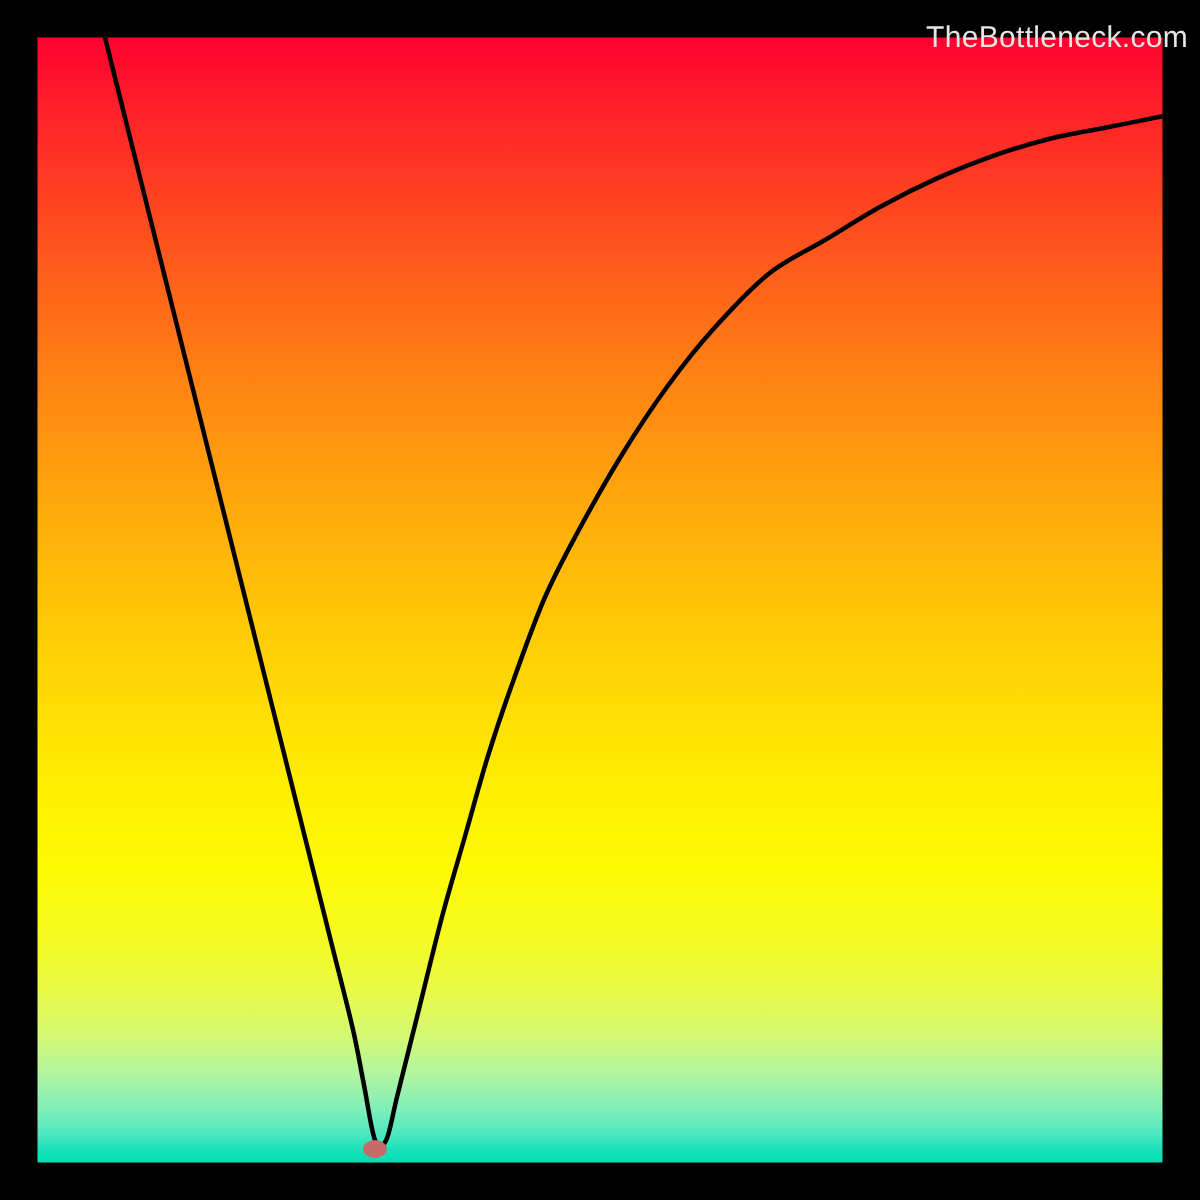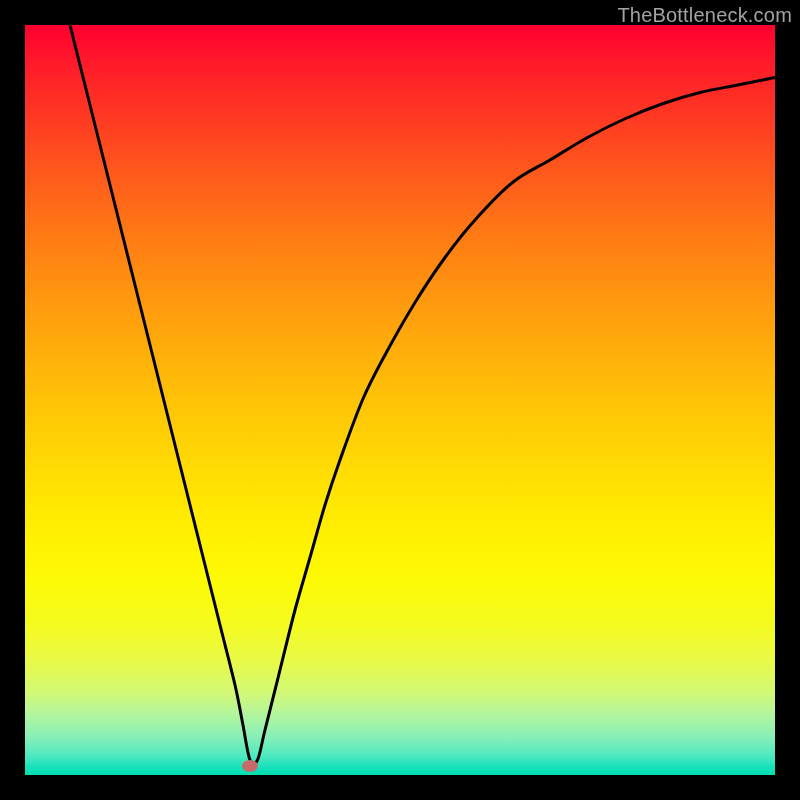--- a/index.html
+++ b/index.html
@@ -40,25 +40,25 @@
   }
   .curve-svg {
     position: absolute;
     left: 0;
     top: 0;
     width: 100%;
     height: 100%;
   }
   .watermark {
     position: absolute;
-    top: 4px;
+    top: 14px;
     right: 8px;
     font-family: Arial, Helvetica, sans-serif;
     font-size: 20px;
-    color: #a3a3a3;
+    color: #e5e5e5;
     font-weight: 400;
     letter-spacing: 0.2px;
   }
   .marker {
     position: absolute;
     width: 16px;
     height: 12px;
     border-radius: 50%;
     background: #c86a6a;
     transform: translate(-50%, -50%);

